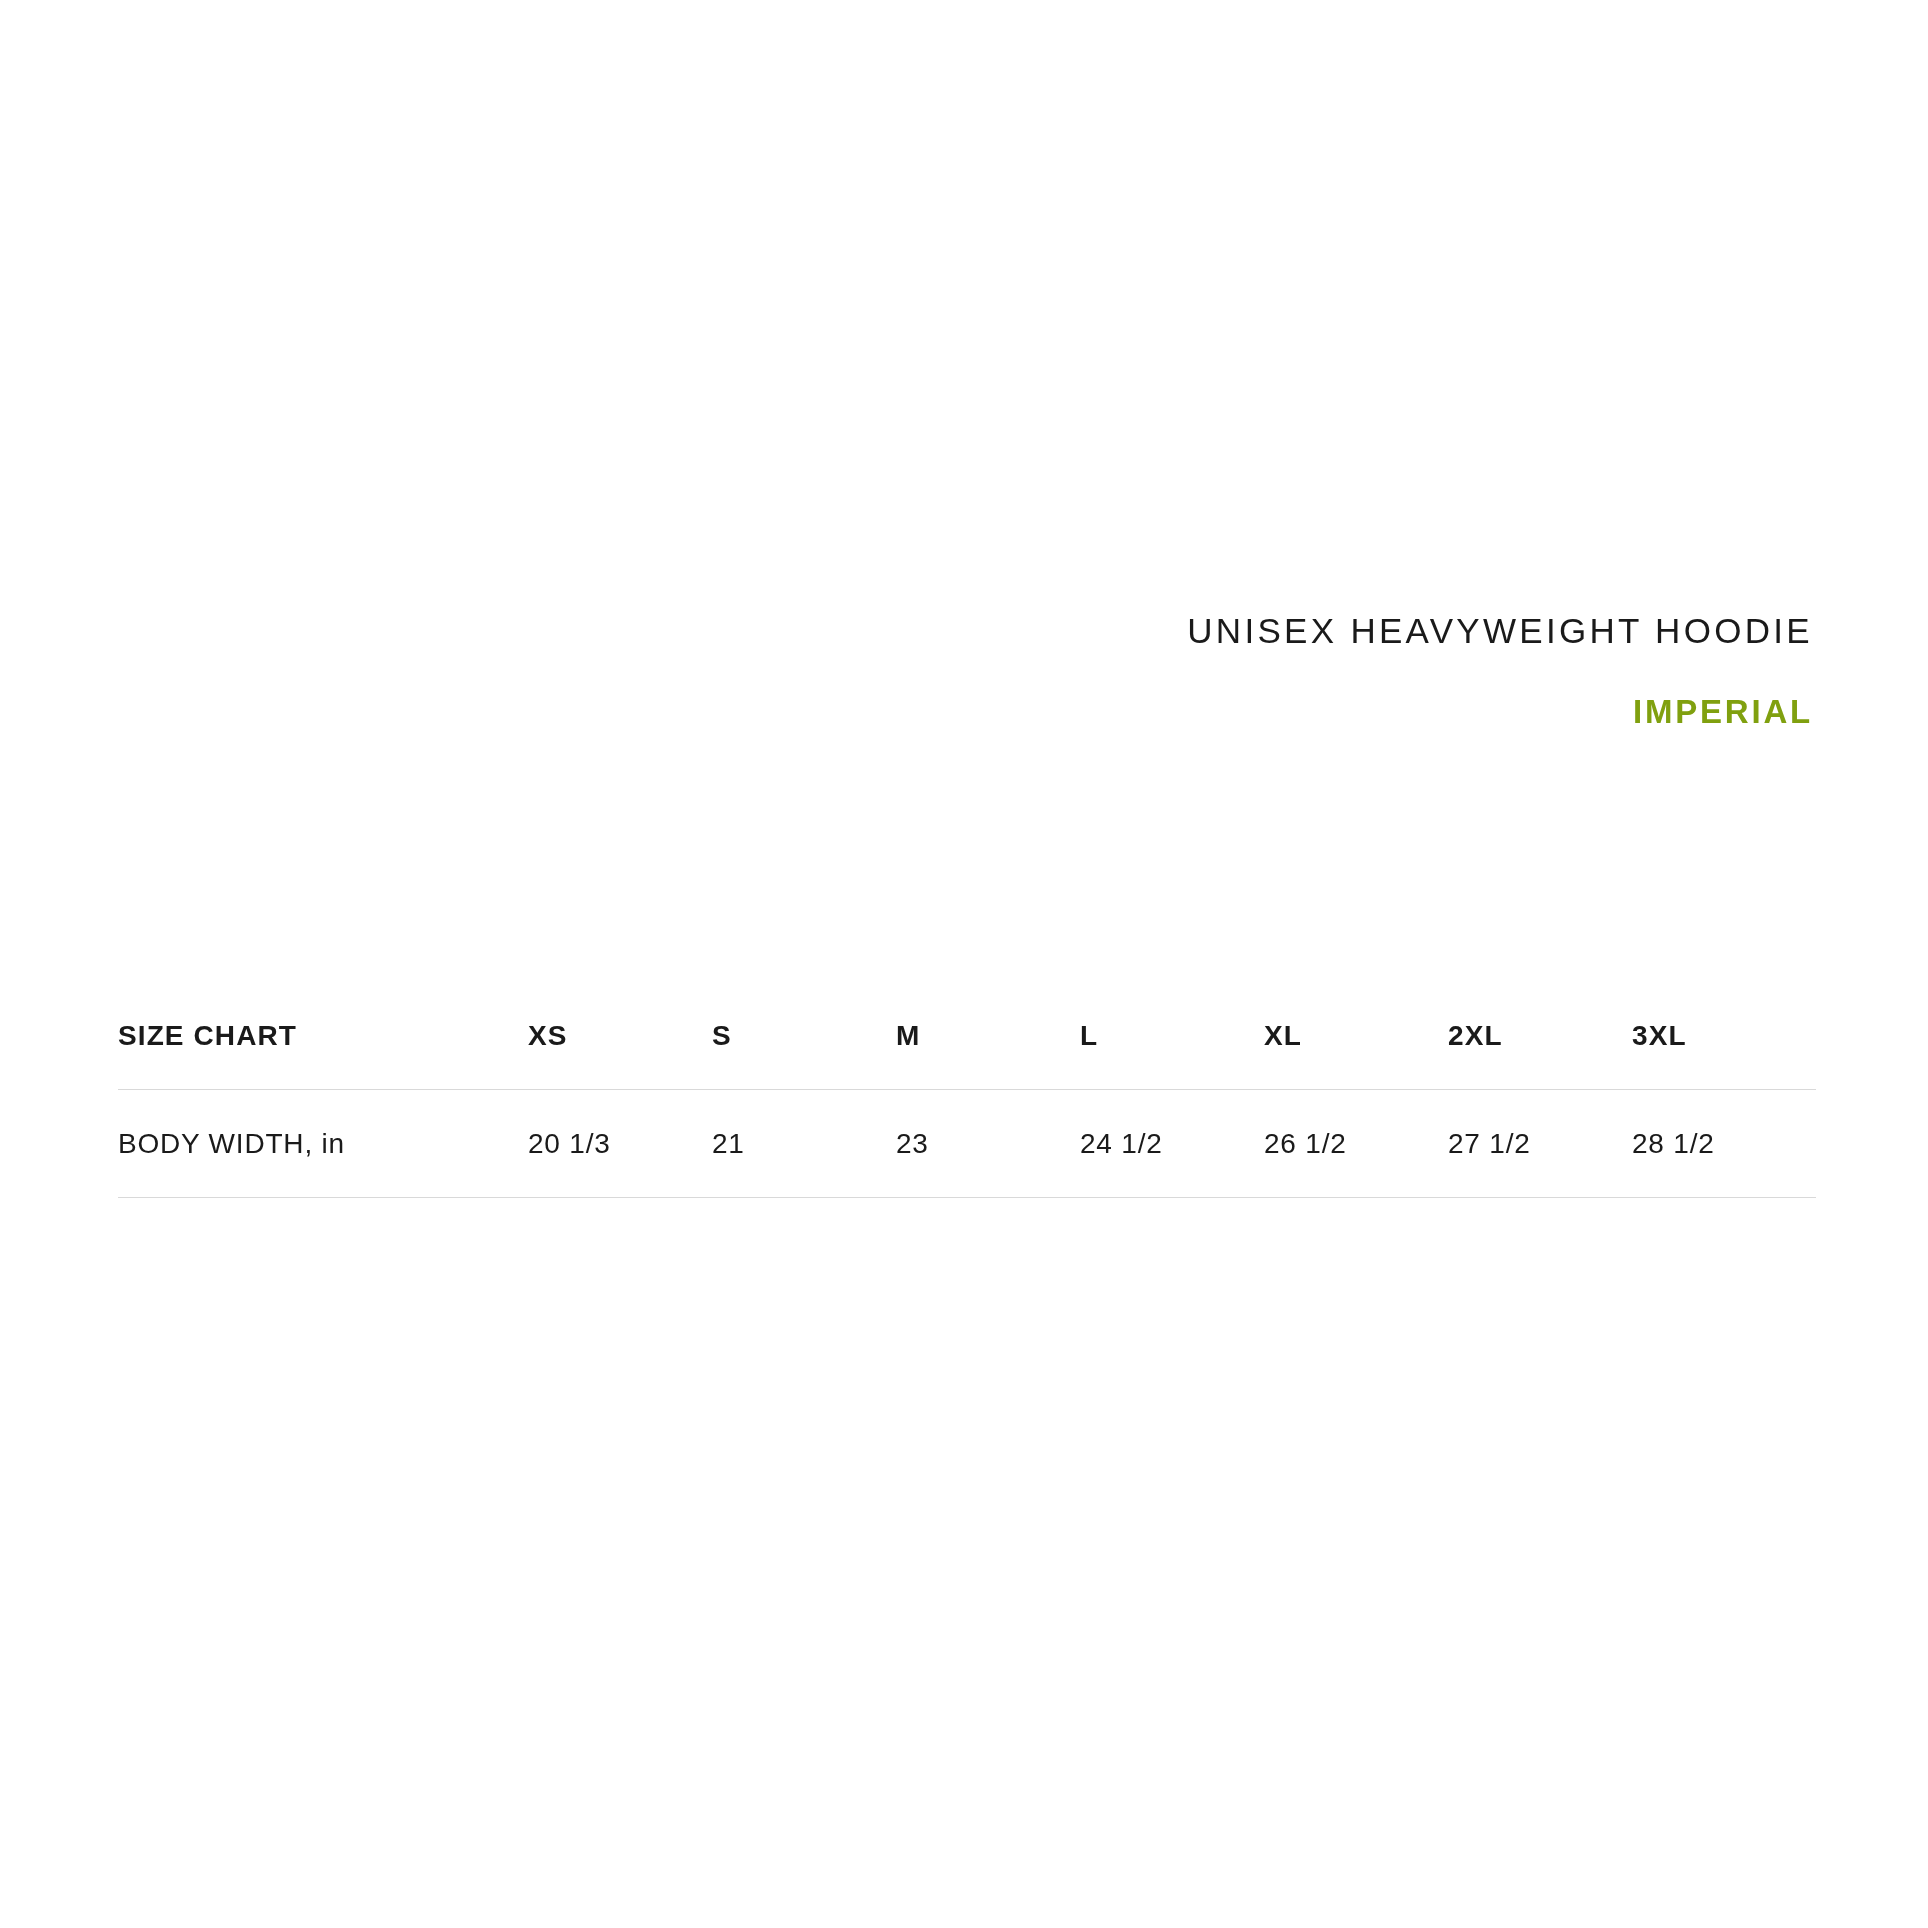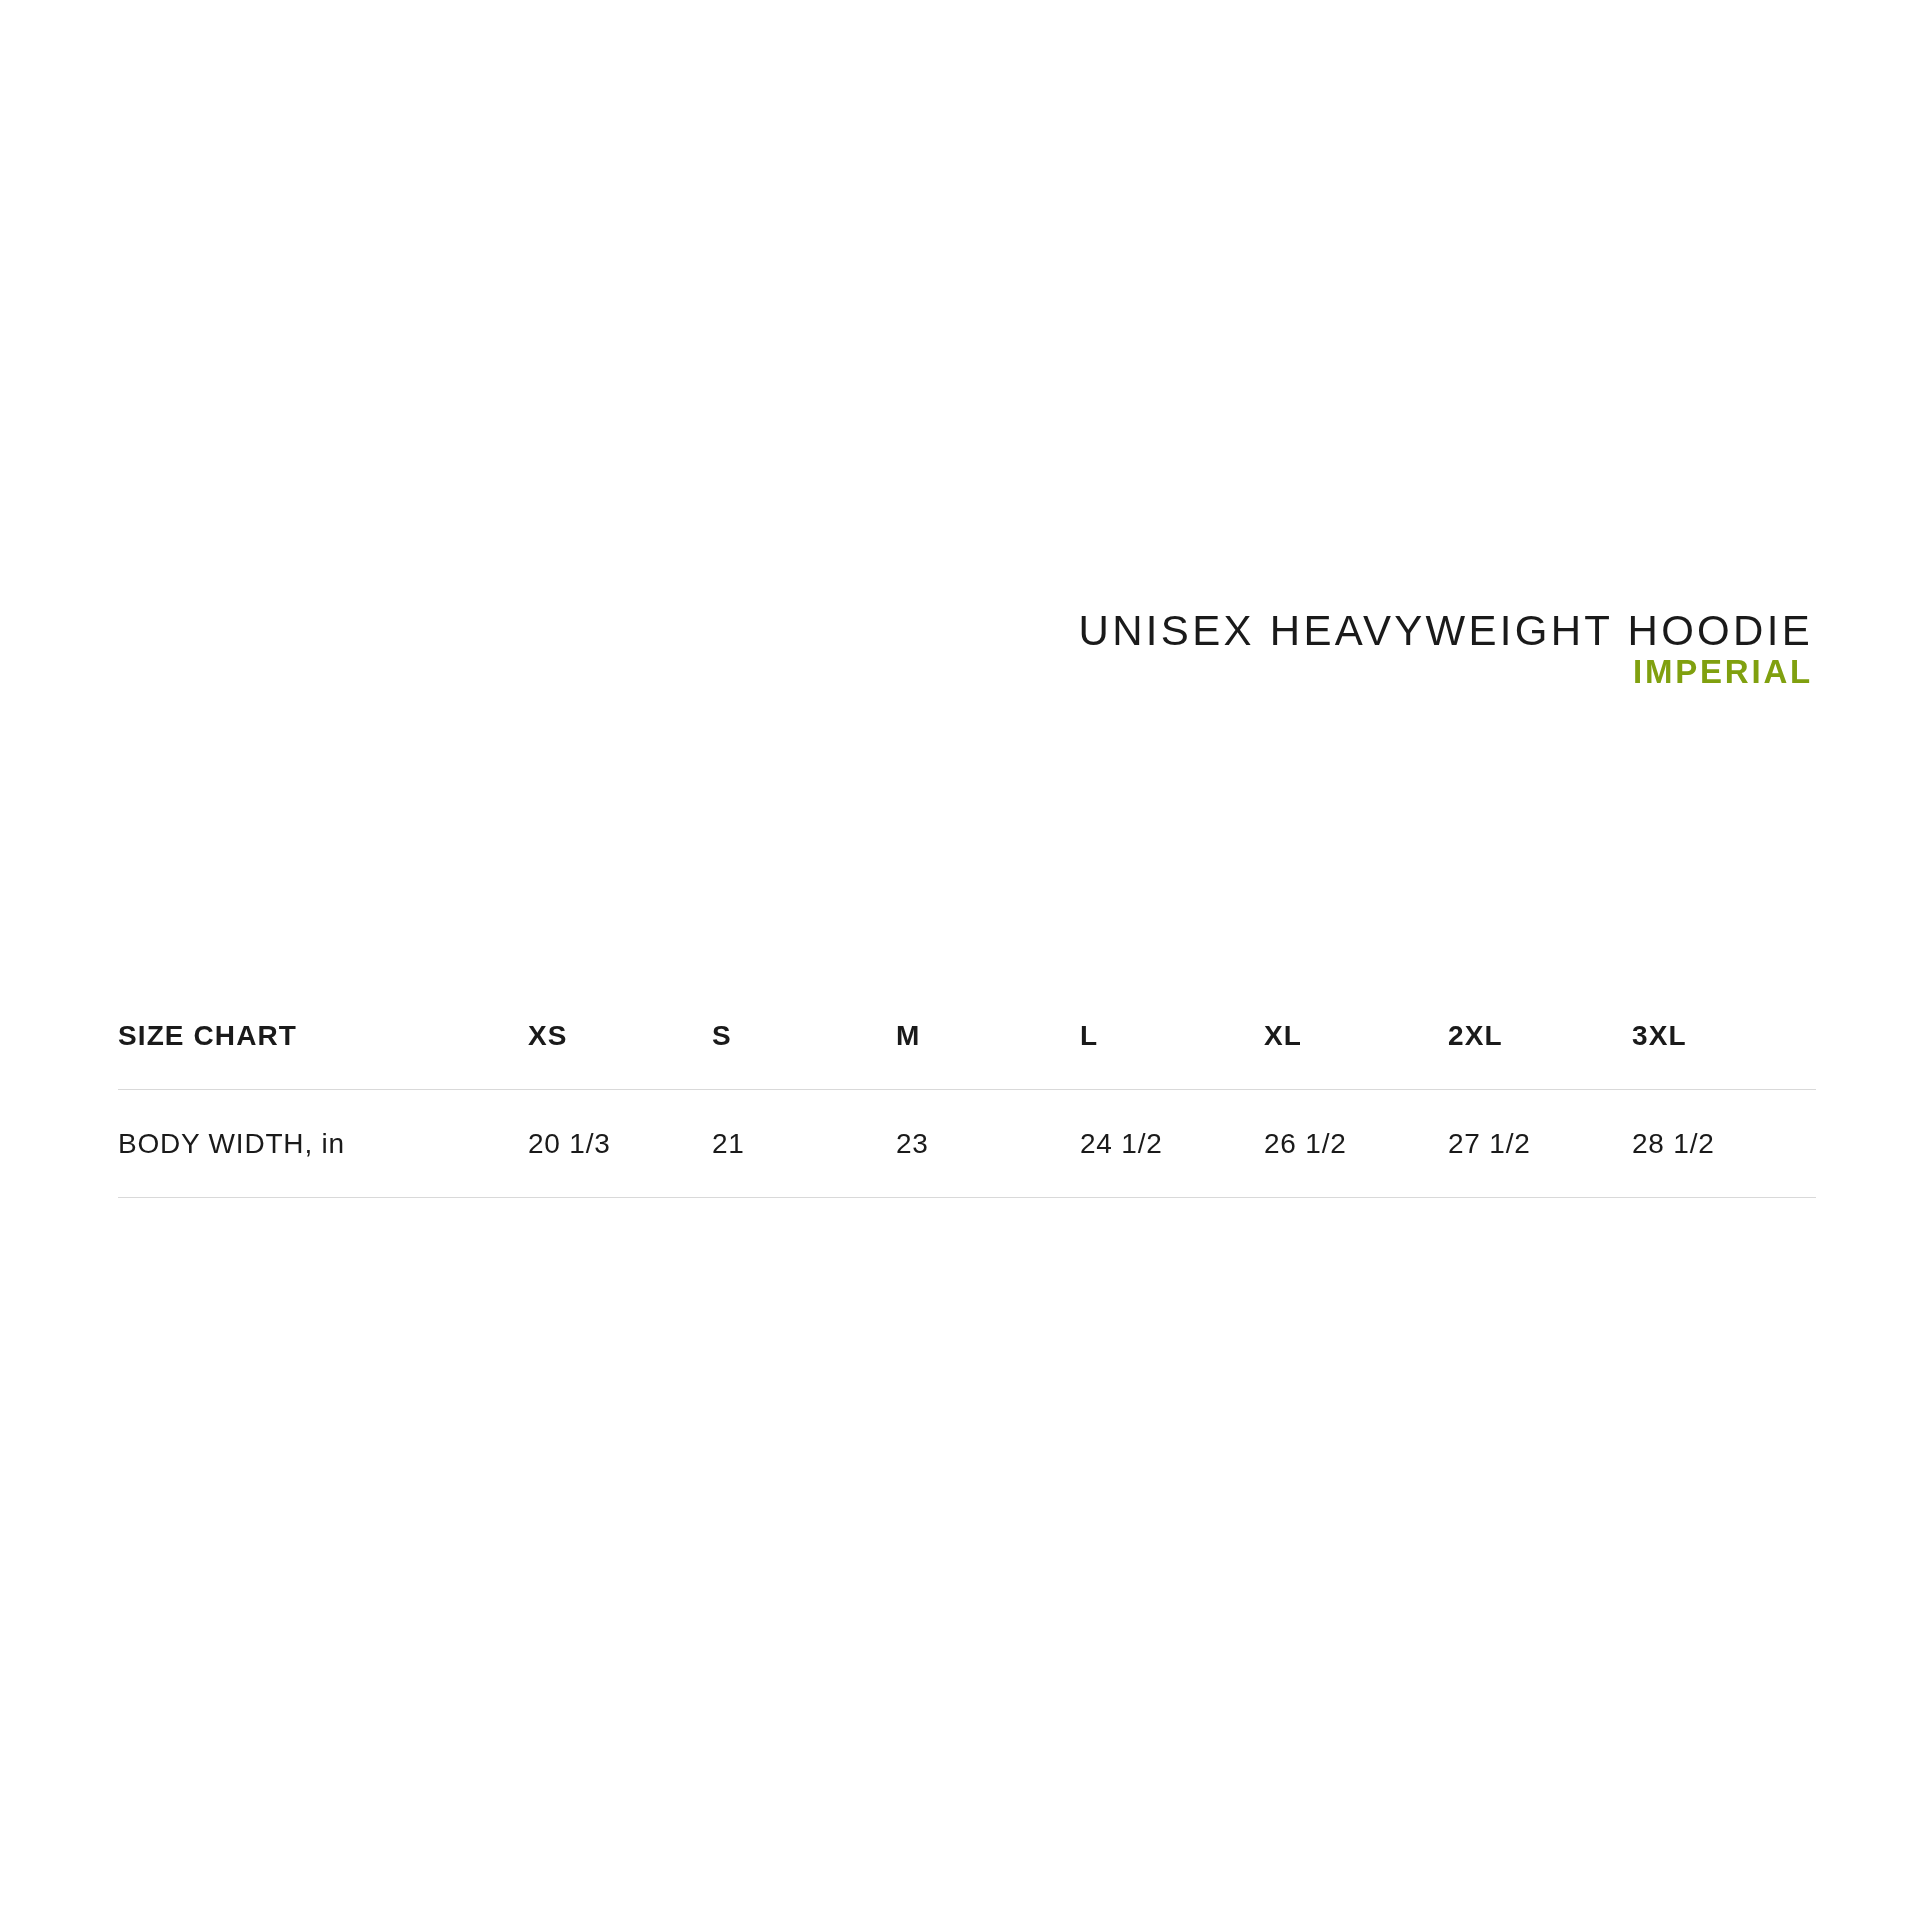--- a/index.html
+++ b/index.html
@@ -16,28 +16,29 @@
     color: var(--text-color, #1a1a1a);
     overflow: hidden;
   }
   .header-block {
     position: absolute;
     top: 610px;
     right: 115px;
     text-align: right;
   }
   .product-title {
-    font-size: 42px;
+    font-size: 35px;
     line-height: 41px;
     letter-spacing: 3.3px;
     font-weight: normal;
     color: var(--text-color, #1a1a1a);
     white-space: nowrap;
   }
   .unit-label {
+    margin-top: 40px;
     font-size: 33px;
     line-height: 41px;
     letter-spacing: 2.8px;
     font-weight: bold;
     color: var(--accent-green, #80a00f);
     white-space: nowrap;
   }
   table.size-table {
     position: absolute;
     left: 118px;

